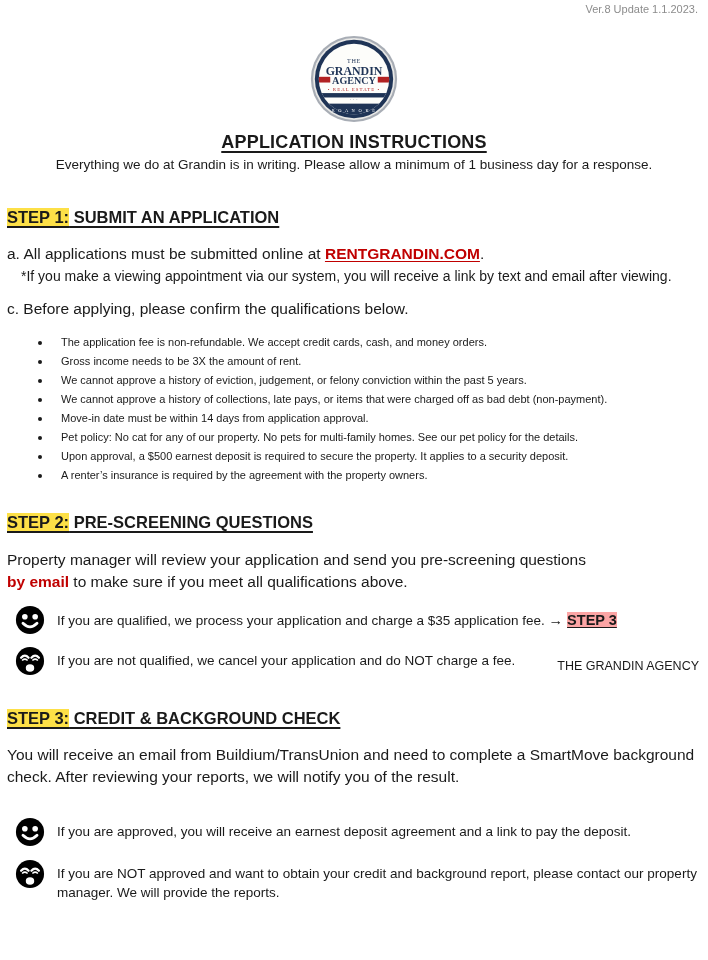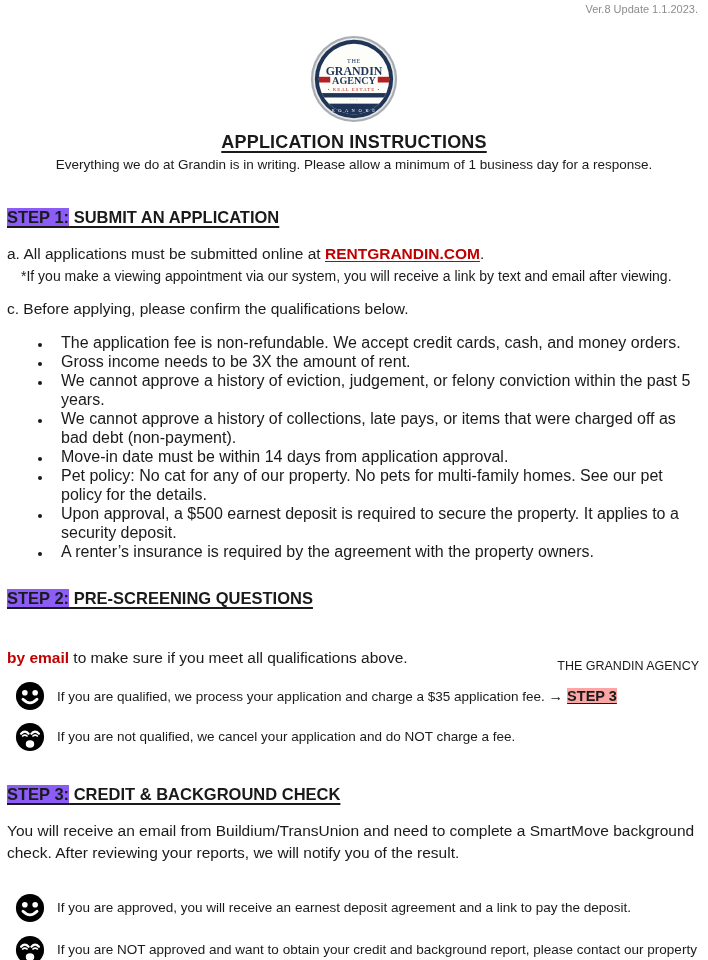--- a/index.html
+++ b/index.html
@@ -15,37 +15,37 @@
 
   .logo-wrap { margin-top:20px; display:flex; justify-content:center; }
   .logo-svg { width:88px; height:88px; display:block; }
 
   .doc-title { margin-top:9px; text-align:center; font-size:18px; font-weight:bold; letter-spacing:0.2px; }
   .doc-title span { text-decoration:underline; text-underline-offset:3px; text-decoration-thickness:2px; }
   .doc-subtitle { margin-top:4px; text-align:center; font-size:13.5px; }
 
   .step-heading { margin-top:36px; font-size:16.5px; font-weight:bold; }
   .step-heading .hd { text-decoration:underline; text-underline-offset:3px; text-decoration-thickness:1.5px; }
-  .hl { background:#8b5cf6; }
+  .hl { background:#fde047; }
 
   .para { font-size:15.5px; line-height:1.35; }
   .mt-a { margin-top:17px; }
   .note { margin-top:3px; margin-left:14px; font-size:14px; }
   .mt-b { margin-top:13px; }
   .mt-c { margin-top:15px; }
   .red-bold { color:#c00000; font-weight:bold; }
 
   .red-link {
     color:#c00000; font-weight:bold;
     text-decoration:underline; text-underline-offset:2px;
     cursor:pointer;
   }
 
   ul.qual-list { margin-top:13px; padding-left:45px; }
-  ul.qual-list li { font-size:16px; line-height:19px; padding-left:9px; }
+  ul.qual-list li { font-size:11px; line-height:19px; padding-left:9px; }
   ul.qual-list li::marker { font-size:12px; }
 
   .step2-heading { margin-top:28px; }
   .step3-heading { margin-top:33px; }
   .intro { margin-top:17px; font-size:15.5px; line-height:1.4; }
 
   .emoji-row { display:flex; align-items:flex-start; margin-top:13px; }
   .emoji-row .icon { flex:0 0 30px; width:30px; height:30px; margin-left:8px; }
   .emoji-row .icon svg { width:30px; height:30px; display:block; }
   .emoji-row .txt { font-size:13.5px; line-height:1.45; margin-left:12px; margin-top:5px; max-width:652px; }
@@ -117,21 +117,21 @@
     <li>Pet policy: No cat for any of our property. No pets for multi-family homes. See our pet policy for the details.</li>
     <li>Upon approval, a $500 earnest deposit is required to secure the property. It applies to a security deposit.</li>
     <li>A renter’s insurance is required by the agreement with the property owners.</li>
   </ul>
 
   <div class="step-heading step2-heading">
     <span class="hd"><span class="hl">STEP 2:</span><span> PRE-SCREENING QUESTIONS</span></span>
   </div>
 
   <div class="intro">
-    <br>
+    <span>Property manager will review your application and send you pre-screening questions</span><br>
     <span class="red-bold">by email</span><span> to make sure if you meet all qualifications above.</span>
   </div>
 
   <div class="emoji-row">
     <span class="icon">
       <svg viewBox="0 0 32 32">
         <circle cx="16" cy="16" r="15" fill="#000"></circle>
         <circle cx="10.5" cy="12.5" r="3" fill="#fff"></circle>
         <circle cx="21.5" cy="12.5" r="3" fill="#fff"></circle>
         <path d="M8.5 19.5 q7.5 7.5 15 0" stroke="#fff" stroke-width="3" fill="none" stroke-linecap="round"></path>

